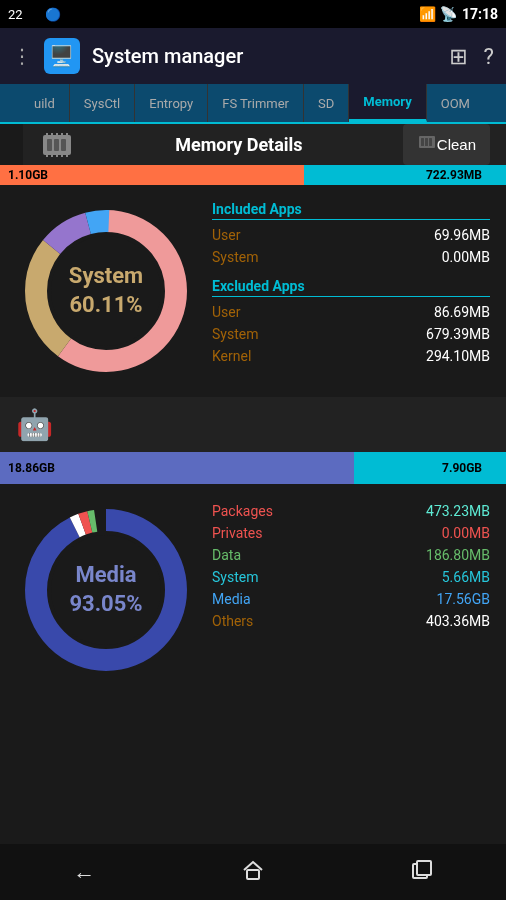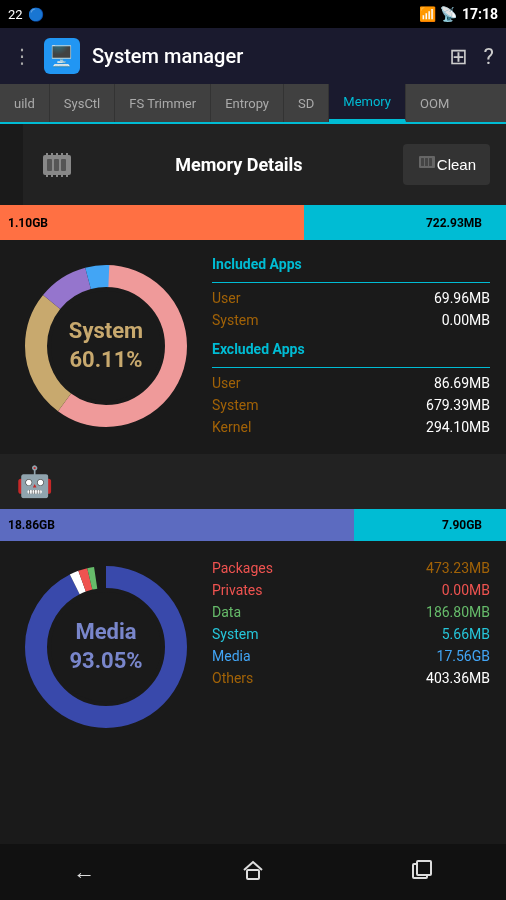--- a/index.html
+++ b/index.html
@@ -17,21 +17,21 @@
     .status-bar {
       background: #000;
       height: 28px;
       display: flex;
       align-items: center;
       justify-content: space-between;
       padding: 0 8px;
       font-size: 13px;
       color: #fff;
     }
-    .status-left { display: flex; align-items: center; gap: 6px; justify-content: center; }
+    .status-left { display: flex; align-items: center; gap: 23px; justify-content: center; }
     .status-right { display: flex; align-items: center; gap: 4px; font-size: 14px; font-weight: bold; }
 
     
     .title-bar {
       background: #1a1a2e;
       height: 56px;
       display: flex;
       align-items: center;
       padding: 0 12px;
       gap: 12px;
@@ -43,57 +43,58 @@
       border-radius: 6px;
       display: flex; align-items: center; justify-content: center;
       font-size: 20px;
     }
     .title-bar .title { flex: 1; font-size: 20px; font-weight: 500; color: #fff; }
     .title-bar .icons { display: flex; gap: 16px; align-items: center; }
     .title-bar .icons span { font-size: 22px; color: #ccc; cursor: pointer; }
 
     
     .tab-bar {
-      background: #404040;
+      background: #0c4a6e;
       height: 40px;
       display: flex;
       align-items: stretch;
       overflow: hidden;
       border-bottom: 2px solid #00bcd4;
+      padding-left: 20px;
     }
     .tab-bar .tab {
       padding: 0 14px;
       display: flex;
       align-items: center;
       font-size: 13px;
       color: #aaa;
       border-right: 1px solid #333;
       cursor: pointer;
       white-space: nowrap;
     }
     .tab-bar .tab.active {
       color: #00bcd4;
       border-bottom: 3px solid #00bcd4;
       background: #1a1a2e;
-      font-weight: normal;
+      font-weight: bold;
     }
     .tab-bar .tab:last-child { border-right: none; }
 
     
     .content {
       background: #1a1a1a;
       height: calc(900px - 28px - 56px - 40px - 56px);
       overflow-y: auto;
       overflow-x: hidden;
     }
 
     
     .section-header {
       background: #222;
-      padding: 20px 16px;
+      padding: 0 16px;
       display: flex;
       align-items: center;
       justify-content: space-between;
       gap: 10px;
       margin-left: 23px;
     }
     .section-header .icon-memory {
       width: 36px; height: 36px;
       display: flex; align-items: center; justify-content: center;
       font-size: 24px;
@@ -115,21 +116,21 @@
       align-items: center;
       cursor: pointer;
       color: #fff;
       font-size: 15px;
     }
     .clean-btn .btn-icon { font-size: 18px; color: #888; }
 
     
     .progress-container {
       background: #00bcd4;
-      height: 35px;
+      height: 20px;
       margin: 0;
       position: relative;
       display: flex;
       align-items: center;
     }
     .progress-fill {
       background: #ff7043;
       height: 100%;
       position: absolute;
       left: 0; top: 0;
@@ -179,21 +180,21 @@
     }
 
     
     .stats-panel { flex: 1; }
     .stats-section-title {
       font-size: 14px;
       font-weight: bold;
       color: #00bcd4;
       margin-bottom: 4px;
       border-bottom: 1px solid #00bcd4;
-      padding-bottom: 10px;
+      padding-bottom: 2px;
     }
     .stat-row {
       display: flex;
       justify-content: space-between;
       font-size: 14px;
       padding: 3px 0;
       color: #ddd;
     }
     .stat-row .label { color: #a16207; }
     .stat-row .value { color: #fff; }
@@ -305,22 +306,22 @@
   <span class="title">System manager</span>
   <div class="icons">
     <span>⊞</span>
     <span>?</span>
   </div>
 </div>
 
 <div class="tab-bar">
   <div class="tab">uild</div>
   <div class="tab">SysCtl</div>
+  <div class="tab">Entropy</div>
   <div class="tab">FS Trimmer</div>
-  <div class="tab">Entropy</div>
   <div class="tab">SD</div>
   <div class="tab active">Memory</div>
   <div class="tab">OOM</div>
 </div>
 
 <div class="content">
 
   <div class="section-header">
     <div class="icon-memory">
       <svg width="36" height="36" viewBox="0 0 36 36">
@@ -435,21 +436,21 @@
       </svg>
       <div class="donut-label2">
         <span>Media</span><br>
         <span>93.05%</span>
       </div>
     </div>
 
     <div class="stats-panel">
       <div class="stat-row">
         <span class="label" style="color:#ef5350">Packages</span>
-        <span class="value-red" style="color:#a16207">473.23MB</span>
+        <span class="value-red" style="color:#5eead4">473.23MB</span>
       </div>
       <div class="stat-row">
         <span class="label" style="color:#ef5350">Privates</span>
         <span class="value-red" style="color:#ef5350">0.00MB</span>
       </div>
       <div class="stat-row">
         <span class="label" style="color:#66bb6a">Data</span>
         <span class="value-green" style="color:#66bb6a">186.80MB</span>
       </div>
       <div class="stat-row">

